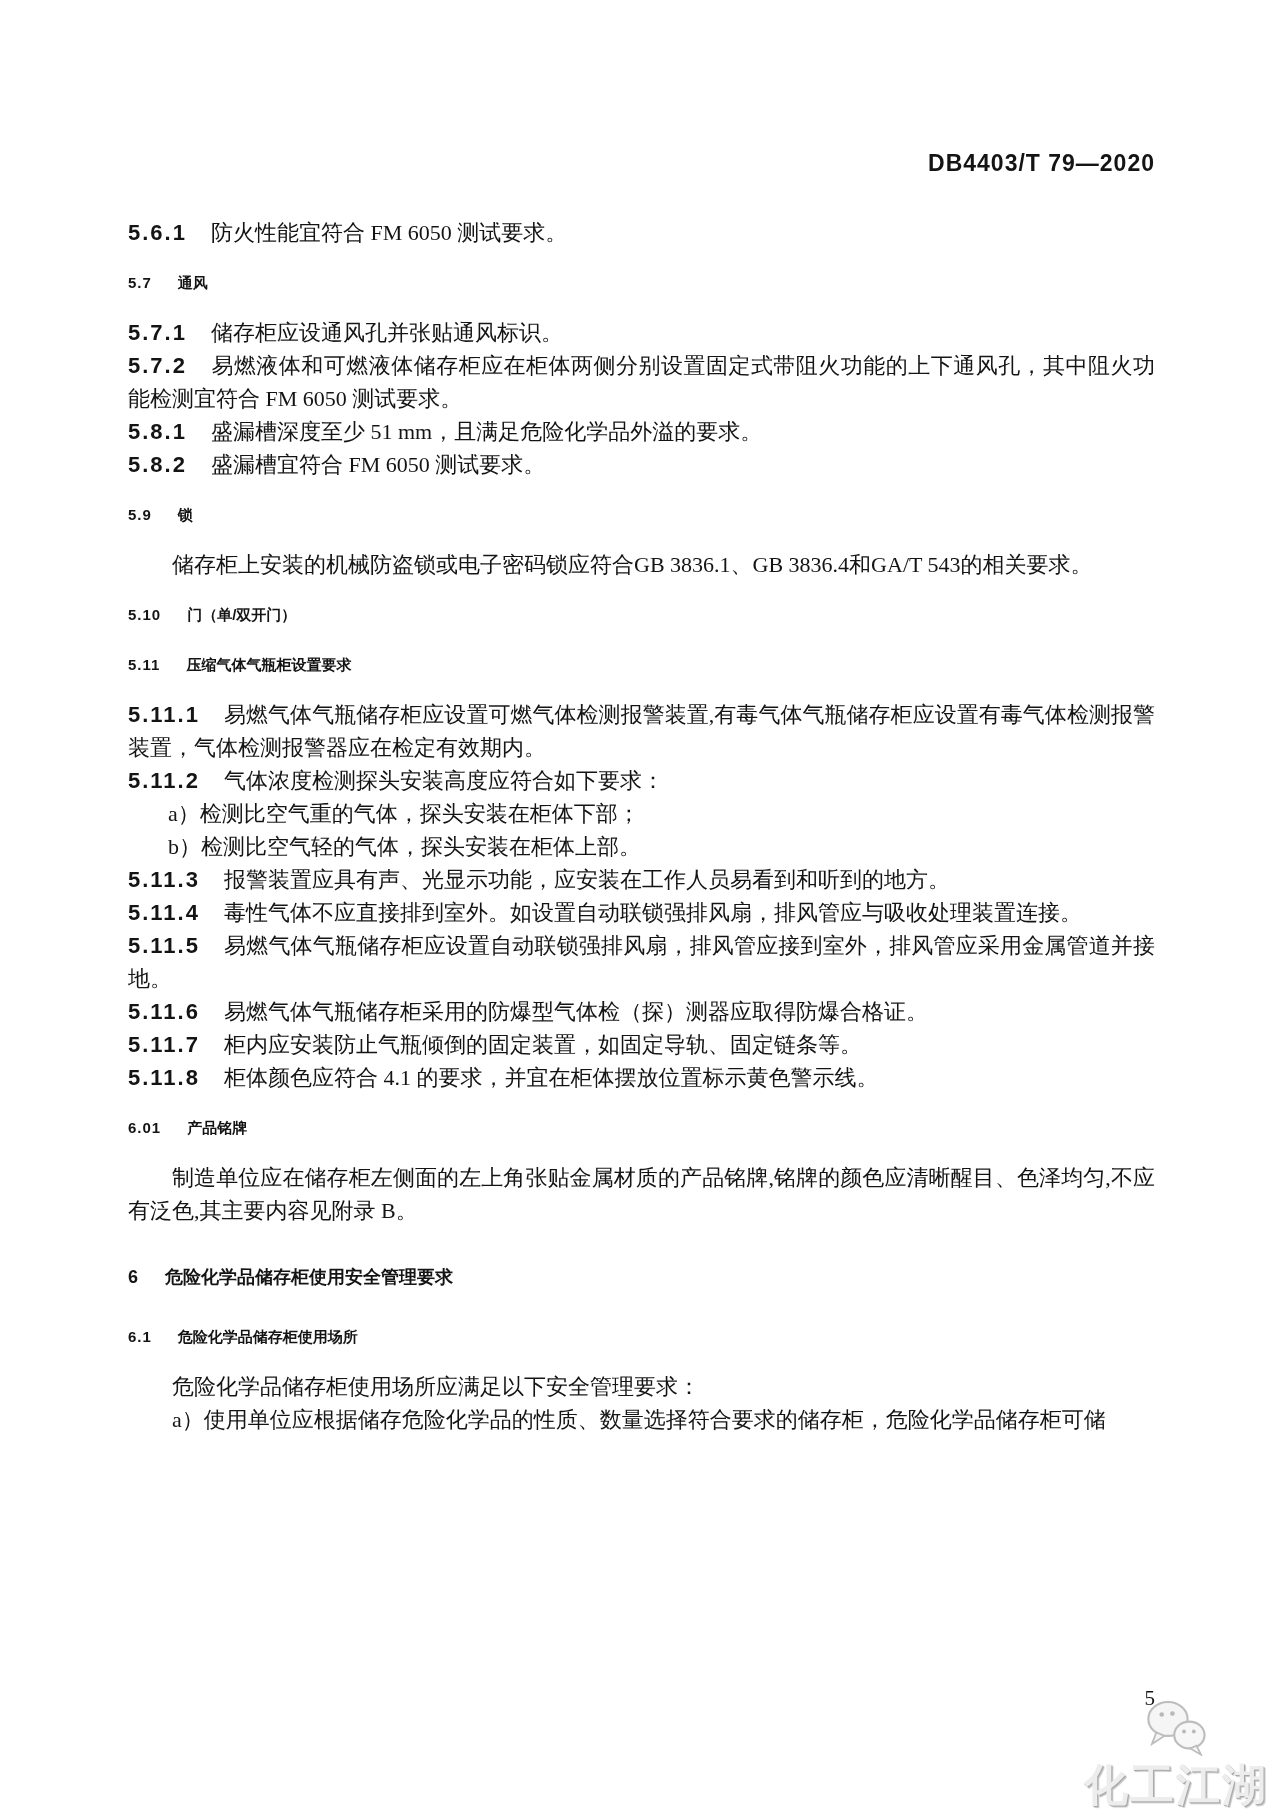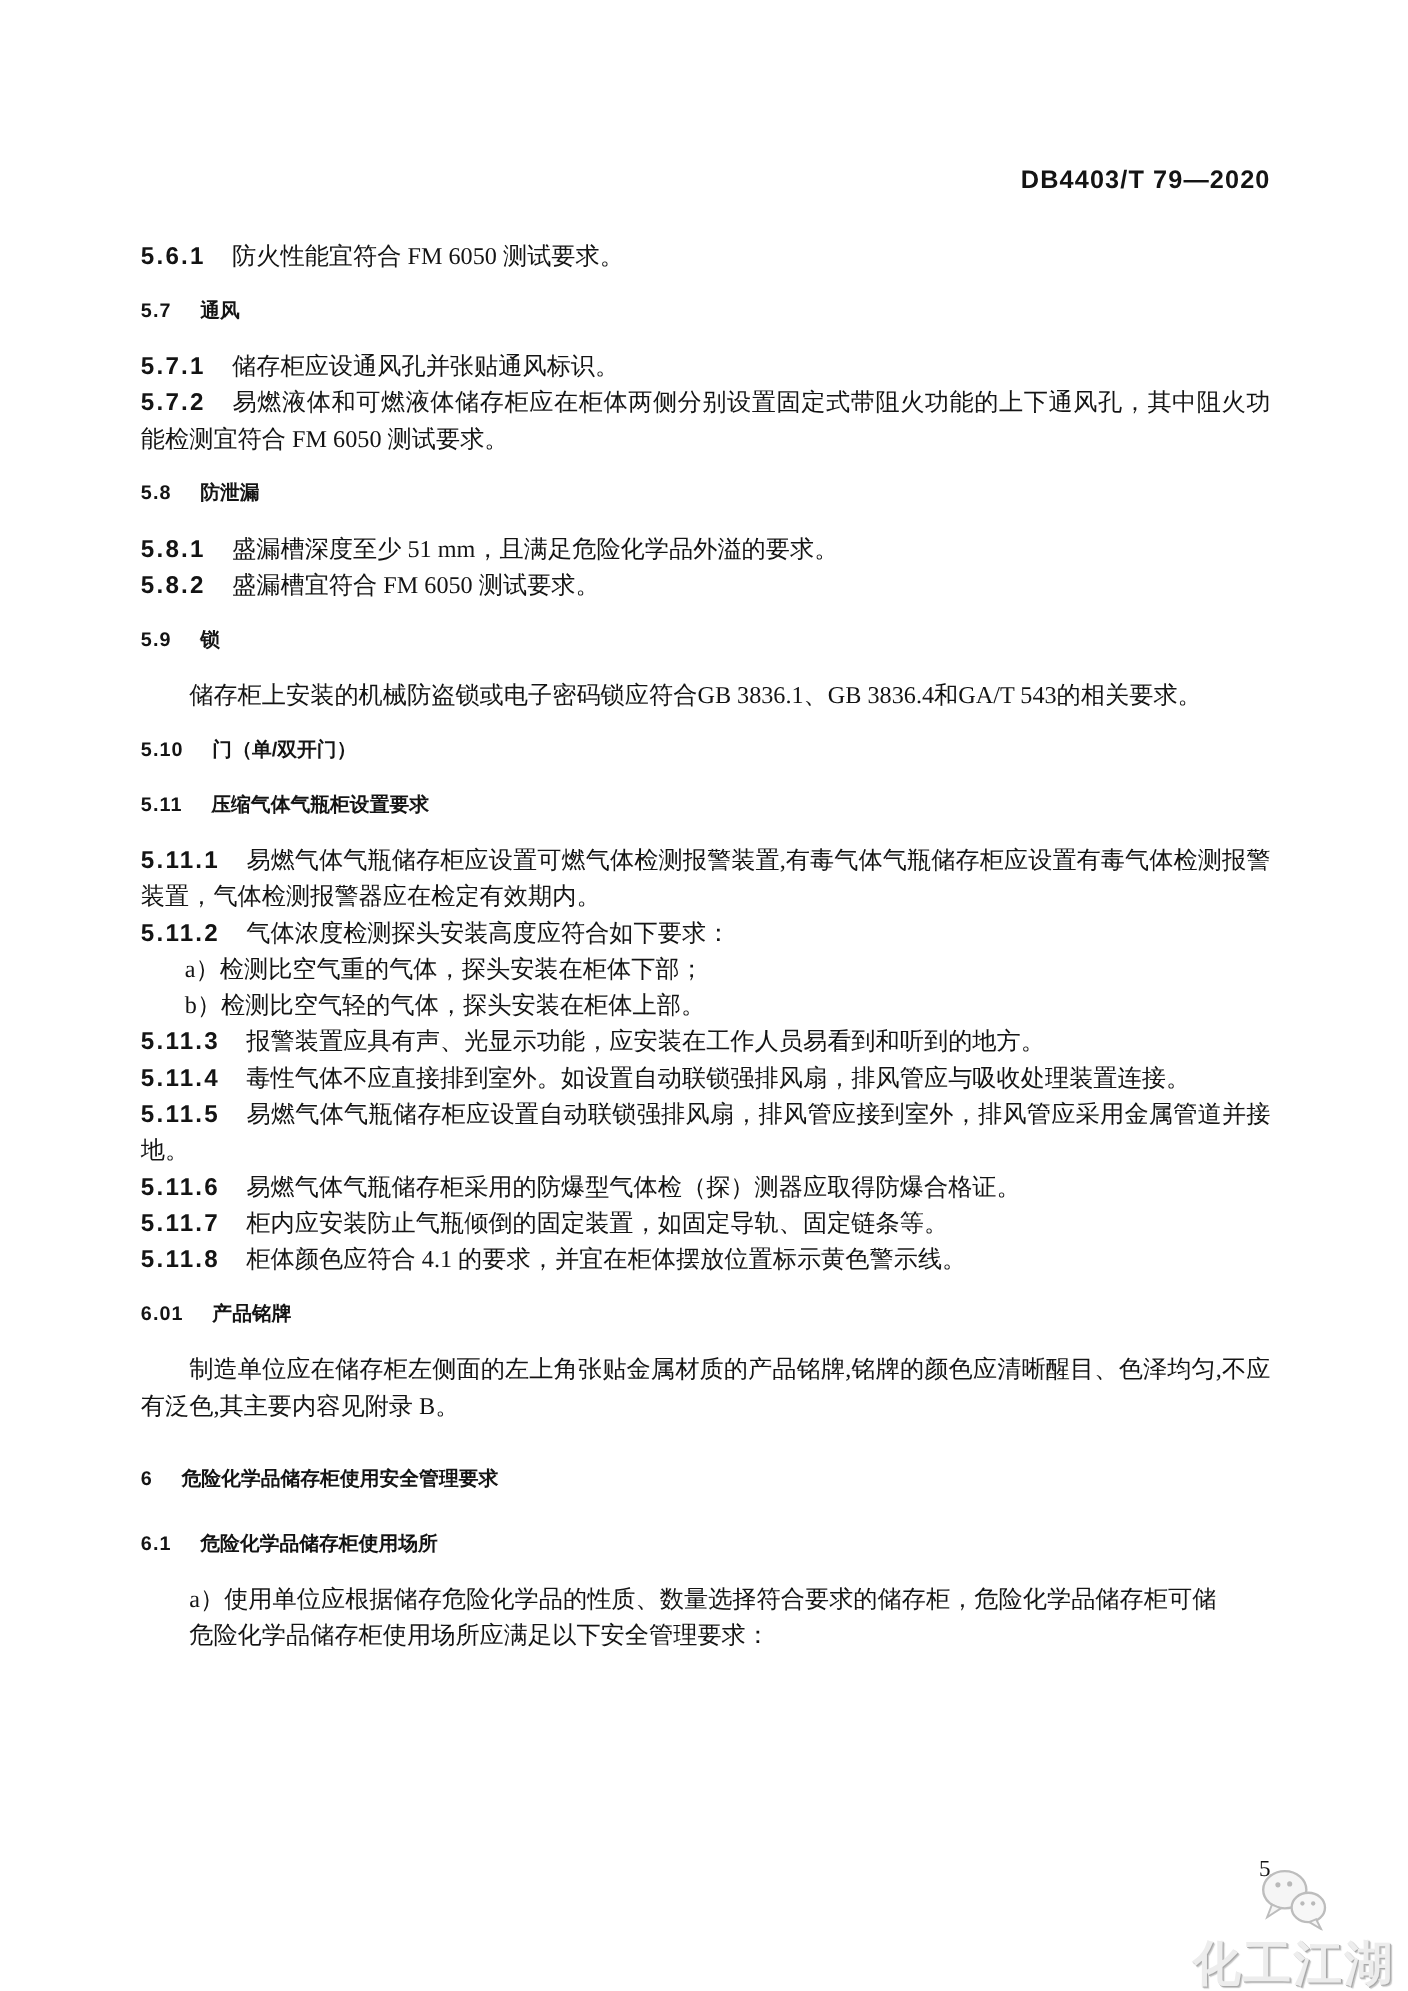--- a/index.html
+++ b/index.html
@@ -36,21 +36,21 @@
     font-family:"Liberation Sans","DejaVu Sans",sans-serif;
     font-weight:700;
     letter-spacing:2px;
     margin-right:24px;
   }
   .para{text-indent:2em;}
   .subitem{padding-left:40px;}
   .h2,.h1{
     font-family:"Liberation Sans","DejaVu Sans",sans-serif;
     font-weight:700;
-    font-size:18px;
+    font-size:15px;
     line-height:33px;
     margin:17px 0;
   }
   .h1{margin:34px 0 26px 0;font-size:18px;}
   .h1 .num,.h2 .num{margin-right:26px;letter-spacing:1px;}
   .page-number{
     position:absolute;
     right:125px;bottom:112px;
     font-size:21px;
     line-height:24px;
@@ -83,21 +83,20 @@
 
     <p class="clause"><span class="num">5.6.1</span><span>防火性能宜符合 FM 6050 测试要求。</span></p>
 
 
     <h3 class="h2"><span class="num">5.7</span><span>通风</span></h3>
 
     <p class="clause"><span class="num">5.7.1</span><span>储存柜应设通风孔并张贴通风标识。</span></p>
 
     <p class="clause"><span class="num">5.7.2</span><span>易燃液体和可燃液体储存柜应在柜体两侧分别设置固定式带阻火功能的上下通风孔，其中阻火功能检测宜符合 FM 6050 测试要求。</span></p>
 
-    <h3 class="h2"><span class="num">5.8</span><span>防泄漏</span></h3>
 
     <p class="clause"><span class="num">5.8.1</span><span>盛漏槽深度至少 51 mm，且满足危险化学品外溢的要求。</span></p>
 
     <p class="clause"><span class="num">5.8.2</span><span>盛漏槽宜符合 FM 6050 测试要求。</span></p>
 
     <h3 class="h2"><span class="num">5.9</span><span>锁</span></h3>
 
     <p class="para">储存柜上安装的机械防盗锁或电子密码锁应符合GB 3836.1、GB 3836.4和GA/T 543的相关要求。</p>
 
     <h3 class="h2"><span class="num">5.10</span><span>门（单/双开门）</span></h3>
@@ -126,23 +125,23 @@
     <p class="clause"><span class="num">5.11.8</span><span>柜体颜色应符合 4.1 的要求，并宜在柜体摆放位置标示黄色警示线。</span></p>
 
     <h3 class="h2"><span class="num">6.01</span><span>产品铭牌</span></h3>
 
     <p class="para">制造单位应在储存柜左侧面的左上角张贴金属材质的产品铭牌,铭牌的颜色应清晰醒目、色泽均匀,不应有泛色,其主要内容见附录 B。</p>
 
     <h2 class="h1"><span class="num">6</span><span>危险化学品储存柜使用安全管理要求</span></h2>
 
     <h3 class="h2"><span class="num">6.1</span><span>危险化学品储存柜使用场所</span></h3>
 
+    <p class="para">危险化学品储存柜使用场所应满足以下安全管理要求：</p>
+
     <p class="para">a）使用单位应根据储存危险化学品的性质、数量选择符合要求的储存柜，危险化学品储存柜可储</p>
-
-    <p class="para">危险化学品储存柜使用场所应满足以下安全管理要求：</p>
 
   </div>
 
   <div class="page-number">5</div>
 
   <div class="watermark">
     <span>
       <svg width="66" height="58" viewBox="0 0 74 64" xmlns="http://www.w3.org/2000/svg">
         <ellipse cx="28" cy="23" rx="22" ry="19" fill="#f5f5f5" stroke="#bdbdbd" stroke-width="2.4"></ellipse>
         <path d="M15 38 L10 51 L24 42 Z" fill="#f5f5f5" stroke="#bdbdbd" stroke-width="2"></path>

